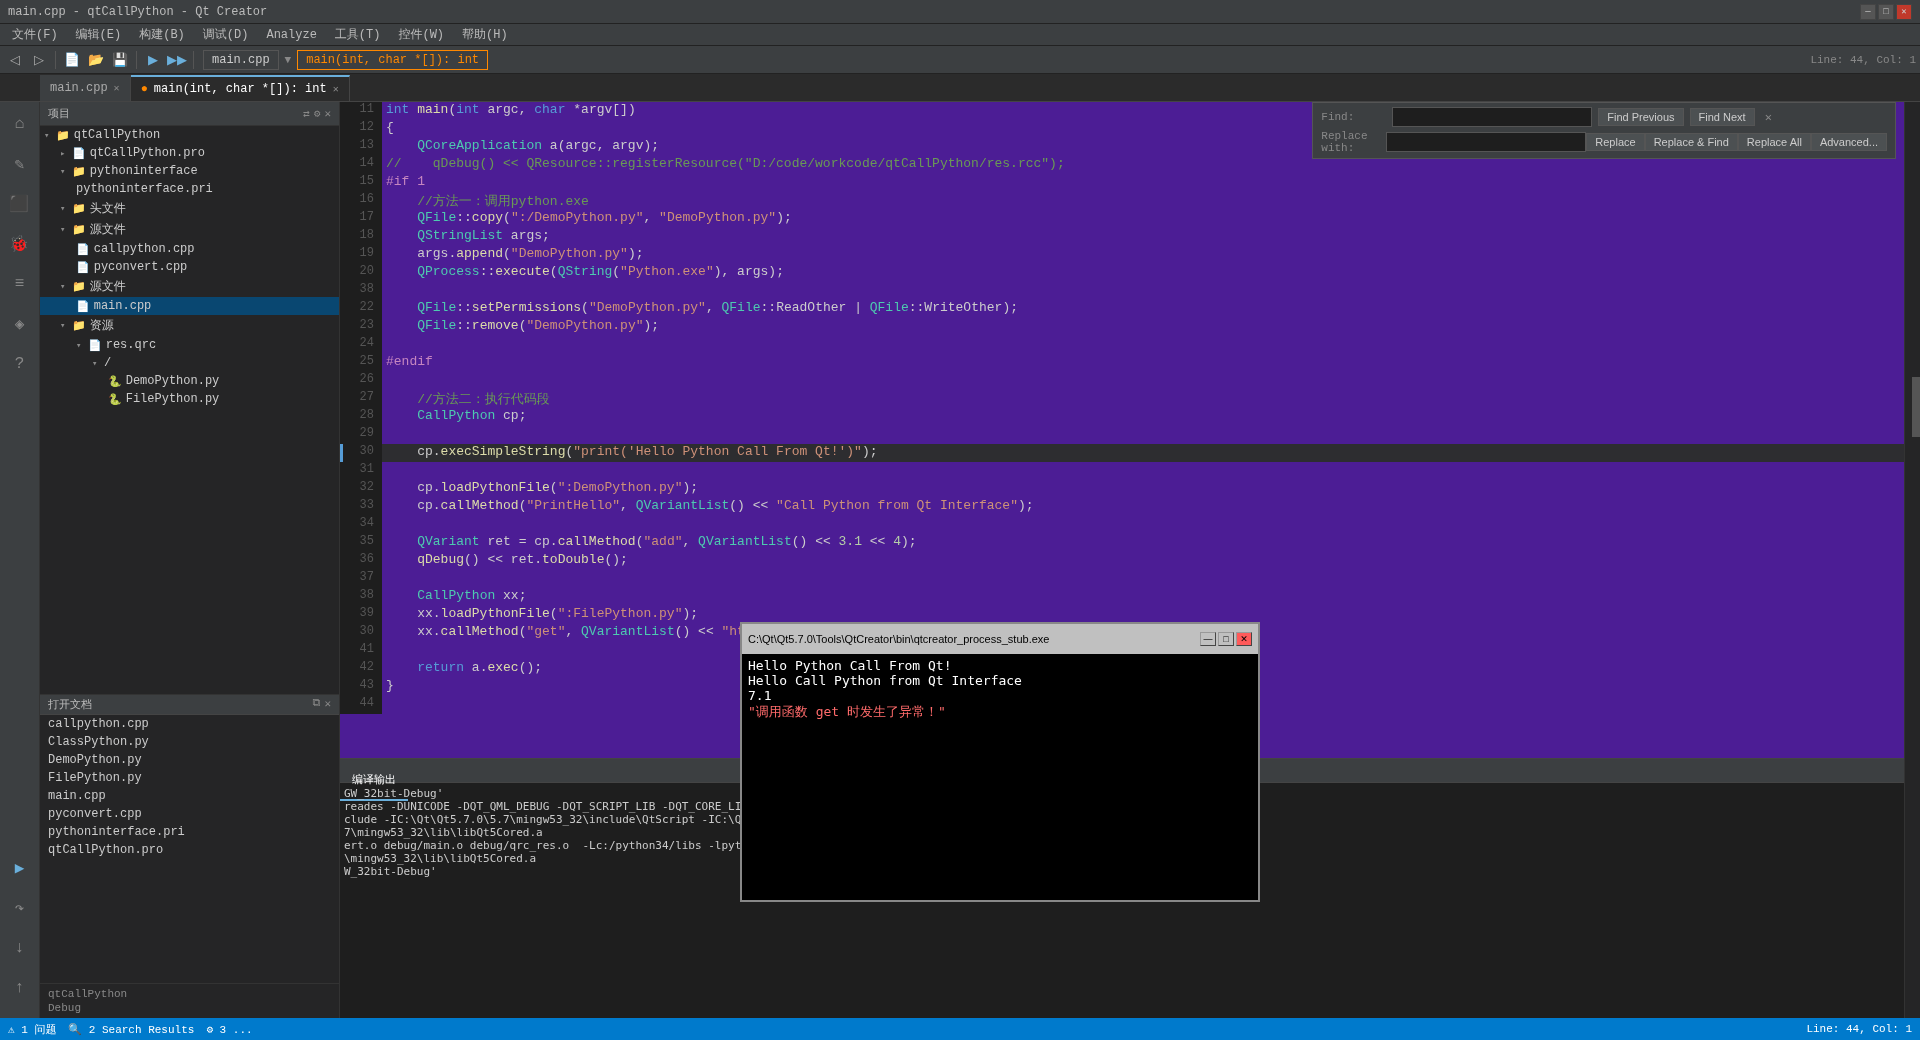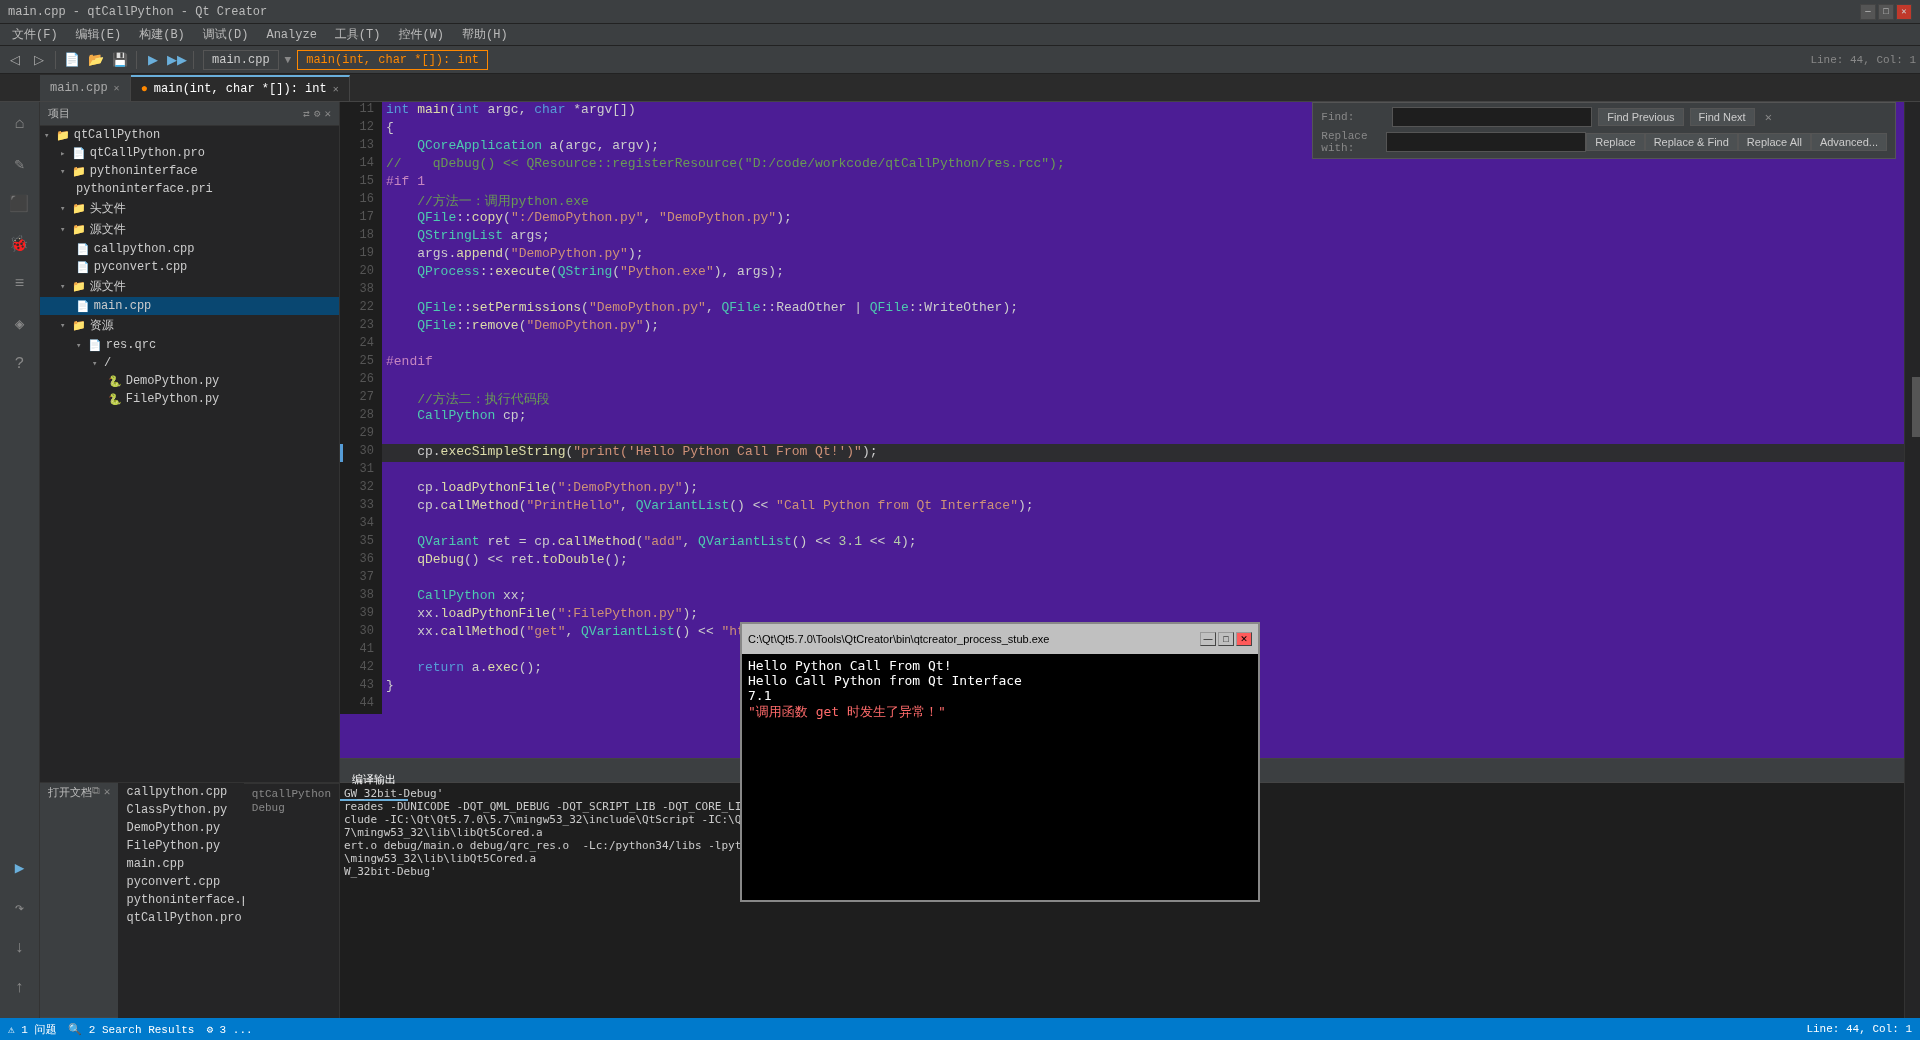--- a/index.html
+++ b/index.html
@@ -517,21 +517,21 @@
       <div class="tree-item" style="padding-left:68px;">
         <span class="tree-icon">🐍</span>
         <span class="tree-label">DemoPython.py</span>
       </div>
       <div class="tree-item" style="padding-left:68px;">
         <span class="tree-icon">🐍</span>
         <span class="tree-label">FilePython.py</span>
       </div>
     </div>
 
-    <div style="height:236px;border-top:1px solid #333;display:flex;flex-direction:row;">
+    <div style="height:324px;border-top:1px solid #333;display:flex;flex-direction:column;">
       <div class="panel-header">
         <div style="display:flex;gap:4px;">
           <span style="color:#bbb;cursor:pointer;">打开文档</span>
         </div>
         <div style="display:flex;gap:4px;">
           <span style="cursor:pointer;color:#888;">⧉</span>
           <span style="cursor:pointer;color:#888;">✕</span>
         </div>
       </div>
       <div class="panel-content" style="padding:0;">

